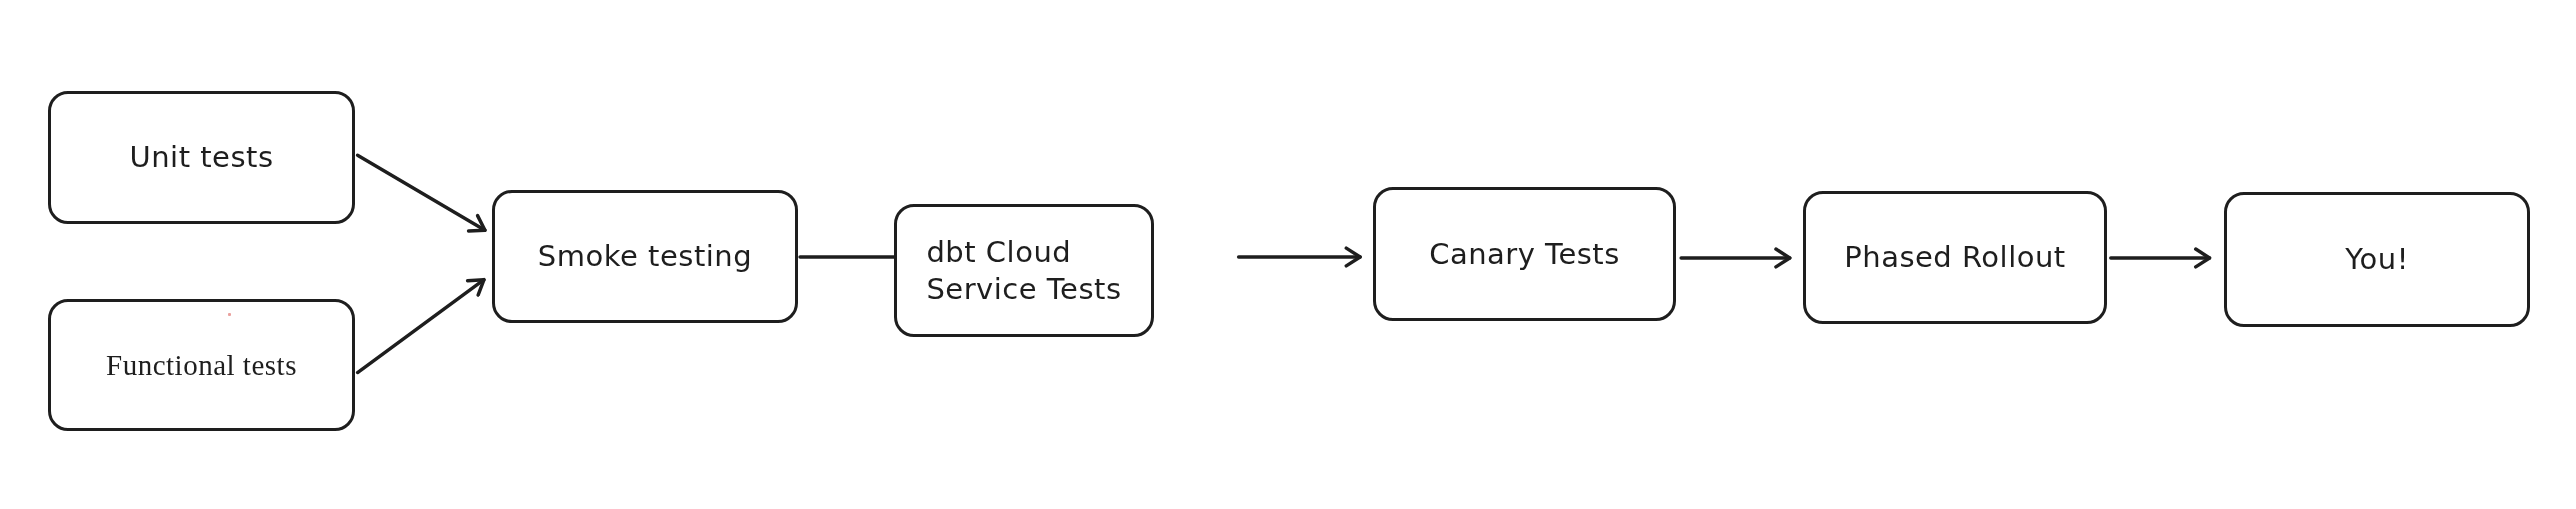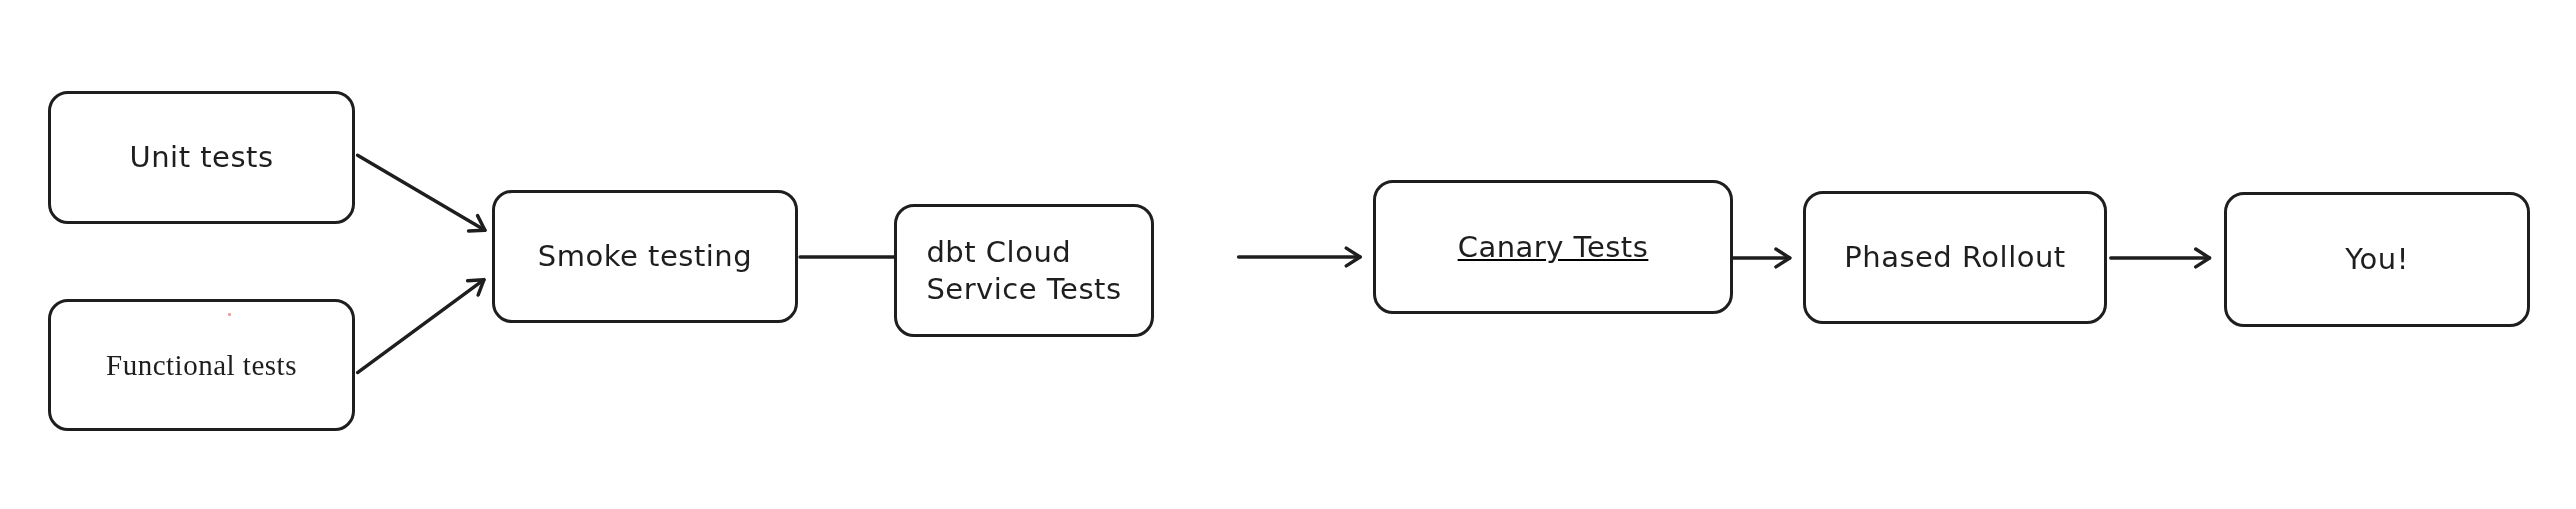--- a/index.html
+++ b/index.html
@@ -39,21 +39,21 @@
     line-height: 1.25;
     text-align: left;
     white-space: pre-line;
     letter-spacing: 0.5px;
   }
   
   .node-unit-tests       { left: 48px;   top: 91px;  width: 307px; height: 133px; }
   .node-functional-tests { left: 48px;   top: 299px; width: 307px; height: 132px; font-family: Liberation Serif, serif; }
   .node-smoke-testing    { left: 492px;  top: 190px; width: 306px; height: 133px; }
   .node-dbt-cloud        { left: 894px;  top: 190px; width: 260px; height: 133px; margin-top: 14px; }
-  .node-canary-tests     { left: 1373px; top: 180px; width: 360px; height: 134px; text-decoration: underline; }
+  .node-canary-tests     { left: 1373px; top: 187px; width: 303px; height: 134px; }
   .node-phased-rollout   { left: 1803px; top: 191px; width: 304px; height: 133px; }
   .node-you              { left: 2224px; top: 192px; width: 306px; height: 135px; }
   .stray-dot {
     position: absolute;
     left: 228px;
     top: 313px;
     width: 3px;
     height: 3px;
     border-radius: 1px;
     background: #d9534f;

